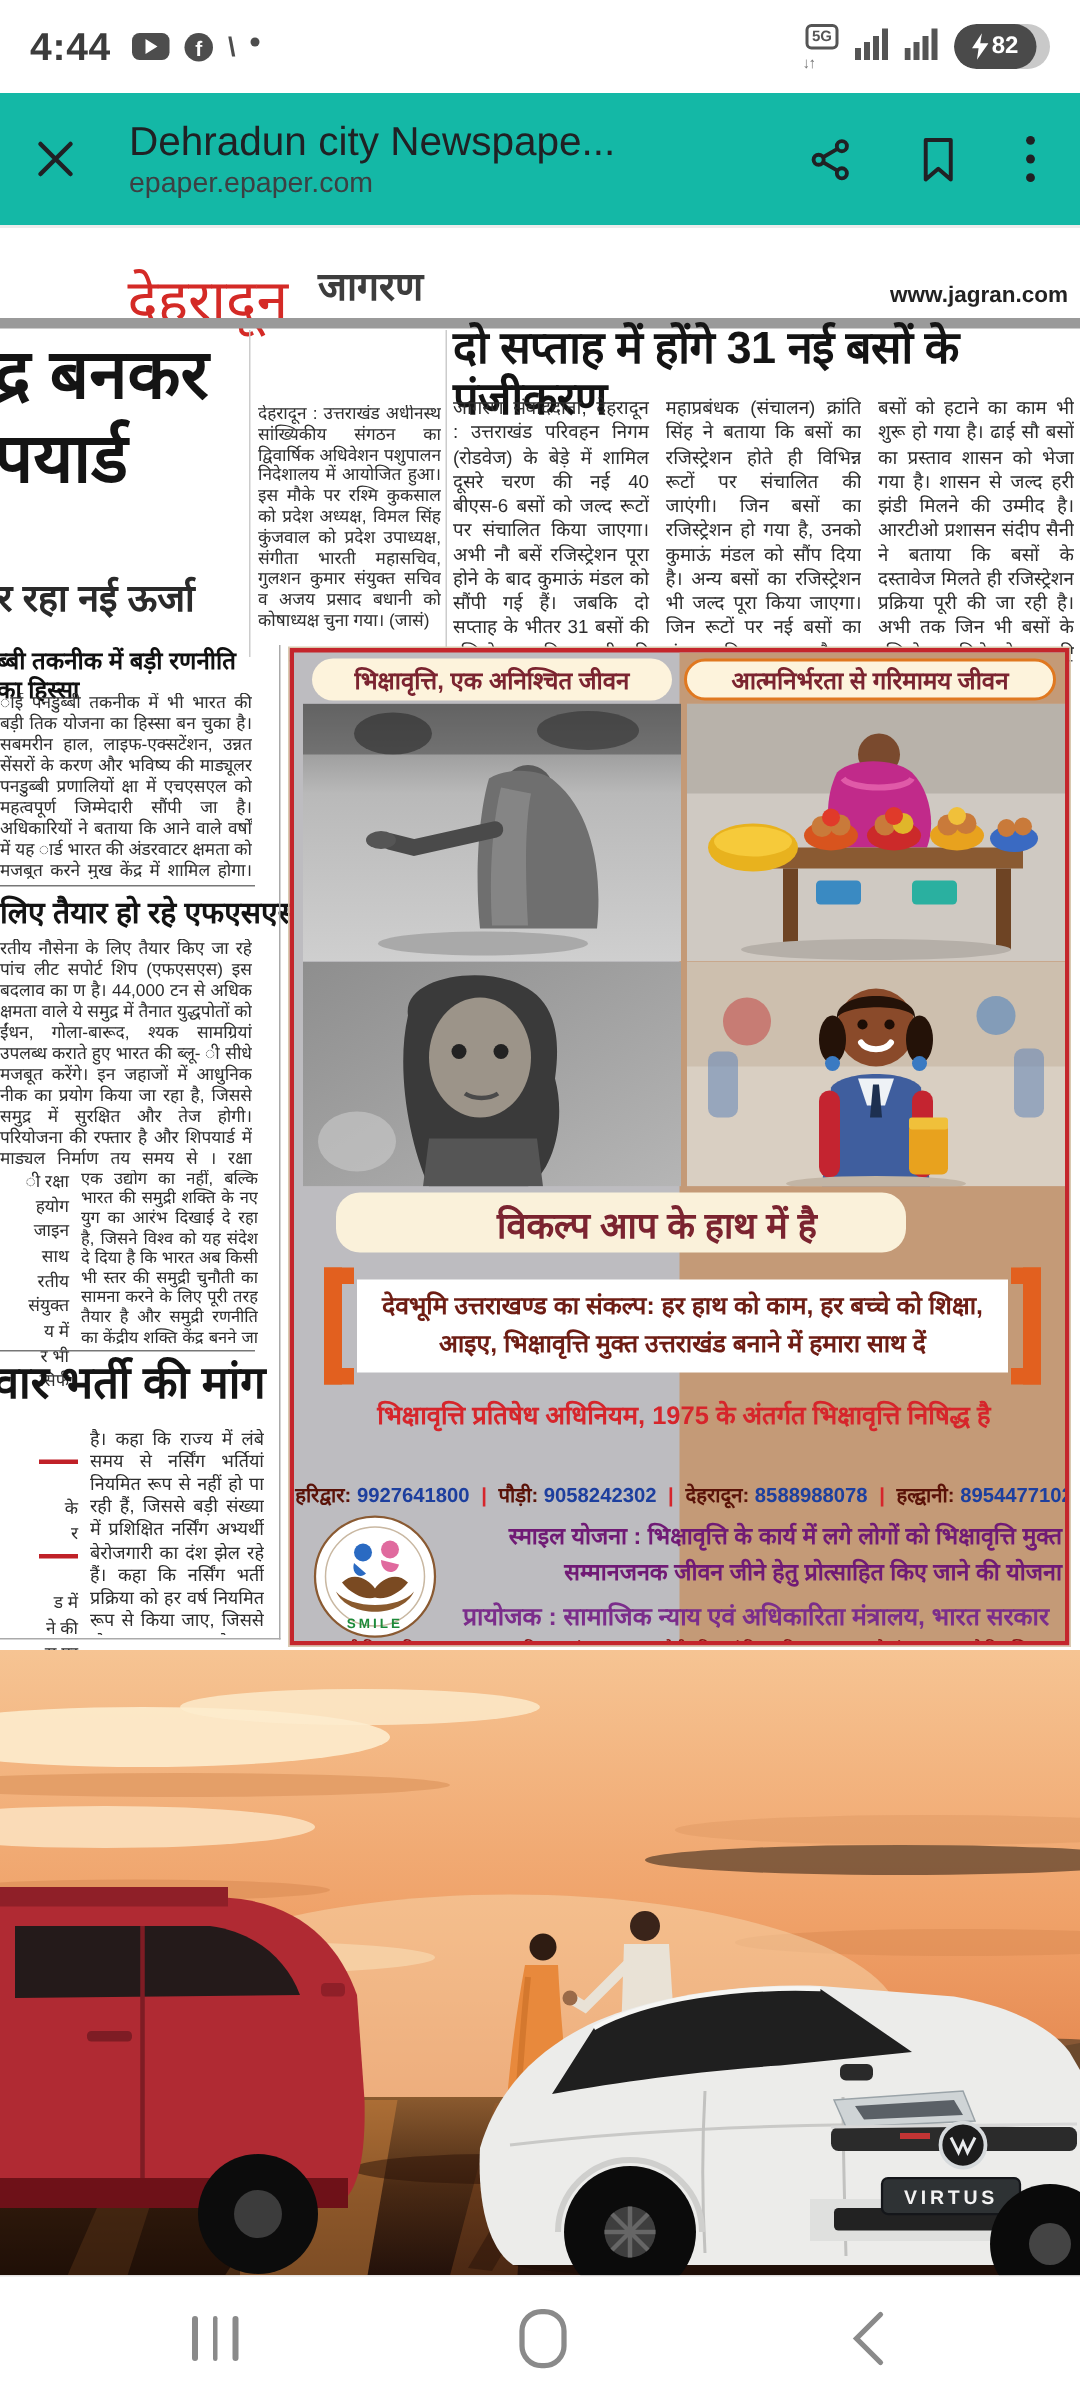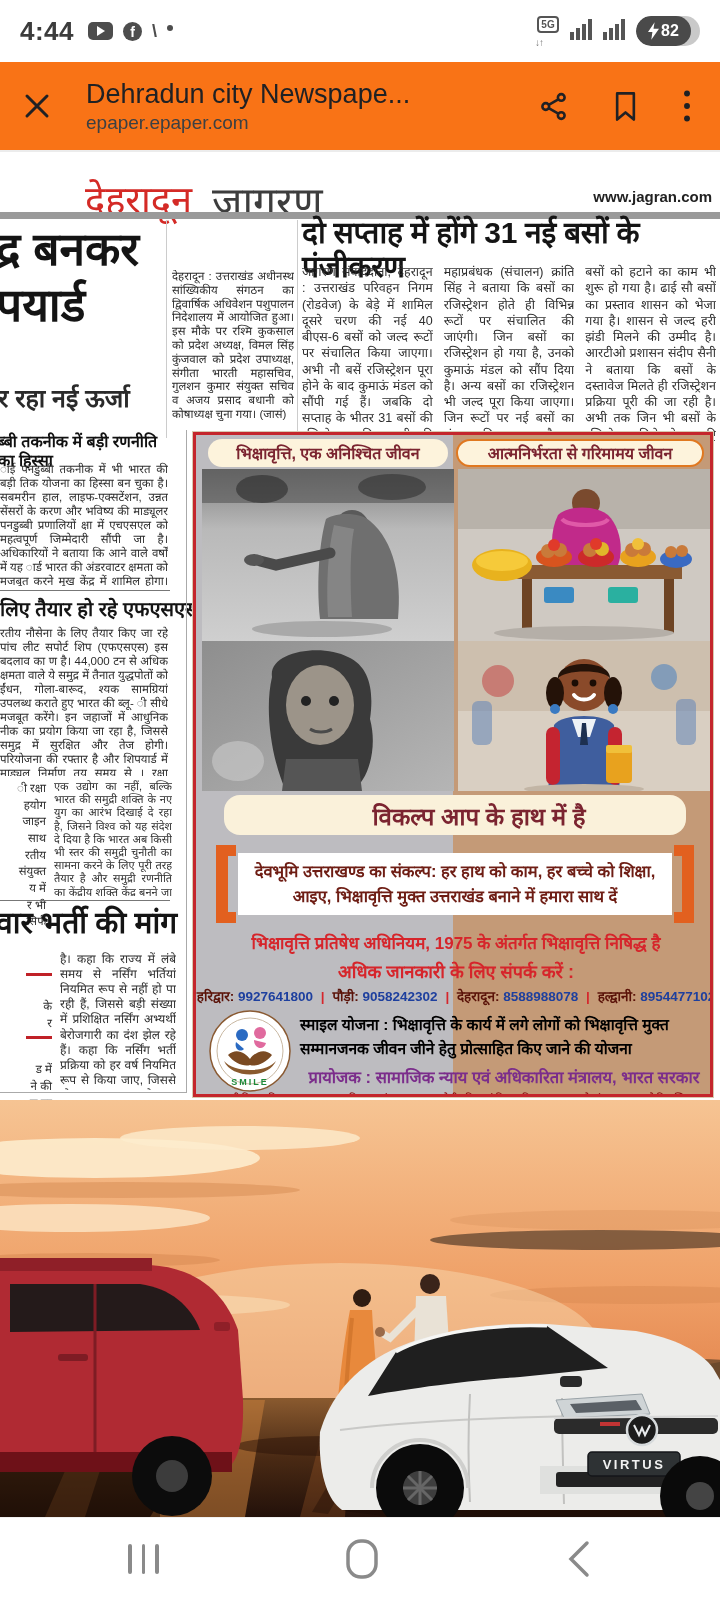--- a/index.html
+++ b/index.html
@@ -17,31 +17,31 @@
   .dot-ico{width:6px;height:6px;border-radius:50%;background:#4d4d4d;margin-top:-6px;}
   .sb-right{margin-left:auto;display:flex;gap:9px;}
   .fiveg{position:relative;width:26px;height:30px;}
   .fiveg .box{position:absolute;top:0;left:2px;width:22px;height:17px;border:2px solid #555;border-radius:4px;font-size:10px;font-weight:700;color:#555;display:flex;align-items:center;justify-content:center;}
   .fiveg .arr{position:absolute;bottom:-2px;left:0;font-size:10px;color:#777;letter-spacing:-1px;}
   .battery{position:relative;width:64px;height:30px;border-radius:15px;background:#c9c9c9;overflow:hidden;}
   .battery .fill{position:absolute;inset:0;width:55px;background:#4a4a4a;border-radius:15px;display:flex;align-items:center;justify-content:center;gap:2px;}
   .battery .pct{color:#fff;font-size:16px;font-weight:700;}
 
   
-  .chrome{position:absolute;top:62px;left:0;width:720px;height:88px;display:flex;align-items:center;padding:0 22px;background:#f97316;}
+  .chrome{position:absolute;top:62px;left:0;width:720px;height:88px;display:flex;align-items:center;padding:0 22px;background:#14b8a6;}
   .chrome-title-wrap{margin-left:34px;flex:1;min-width:0;}
   .chrome-title{font-size:27px;color:#202124;font-weight:500;white-space:nowrap;overflow:hidden;}
   .chrome-url{font-size:19px;color:#3c4043;margin-top:2px;}
   .chrome-icons{display:flex;align-items:center;gap:42px;margin-left:10px;padding-right:6px;}
   .chrome-divider{position:absolute;top:150px;left:0;width:720px;height:2px;background:#ececec;}
 
   
   .paper{position:absolute;top:152px;left:0;width:720px;height:948px;background:#fff;}
   .masthead-city{position:absolute;left:85px;top:20px;font-size:38px;font-weight:400;color:#d42a26;}
-  .masthead-name{position:absolute;left:212px;top:20px;font-size:41px;font-weight:400;color:#3d3d3d;}
+  .masthead-name{position:absolute;left:212px;top:20px;font-size:26px;font-weight:700;color:#3d3d3d;}
   .masthead-site{position:absolute;right:8px;top:36px;font-size:15px;font-weight:700;color:#222;}
   .masthead-rule{position:absolute;left:0;top:60px;width:720px;height:7px;background:#9a9a9a;}
 
   .hindi-body{color:#2e2e2e;text-align:justify;overflow:hidden;}
   .hl{color:#141414;font-weight:800;line-height:1.12;}
 
   
   .lc-h1{position:absolute;left:-4px;top:72px;font-size:46px;}
   .lc-h2{position:absolute;left:-4px;top:128px;font-size:46px;}
   .lc-sub{position:absolute;left:-2px;top:228px;font-size:25px;font-weight:600;color:#2a2a2a;}
@@ -73,33 +73,33 @@
   .bus-col{flex:1;font-size:12.5px;line-height:1.3;height:172px;}
   .bus-rule{position:absolute;left:193px;top:288px;width:522px;height:1px;background:#555;}
 
   
   .ad{position:absolute;left:193px;top:432px;width:520px;height:665px;border:3px solid #c4262c;outline:1px solid #d9c9b0;background:#bdbcc0;overflow:hidden;}
   .ad-bg-right{position:absolute;right:0;top:0;width:50%;height:100%;background:#c49a77;}
   .ad-banner{position:absolute;top:4px;height:28px;background:#fdf3dc;border-radius:14px;display:flex;align-items:center;justify-content:center;font-weight:800;color:#7b2430;font-size:16px;}
   .ad-banner.left{left:12px;width:240px;}
   .ad-banner.right{left:260px;width:248px;border:2px solid #e07820;}
   .ad-img{position:absolute;overflow:hidden;}
-  .choice-banner{position:absolute;left:28px;top:360px;width:462px;height:40px;background:#faf1da;border-radius:16px;display:flex;align-items:center;justify-content:center;font-size:24px;font-weight:800;color:#7b2430;padding-left:48px;}
+  .choice-banner{position:absolute;left:28px;top:360px;width:380px;height:40px;background:#faf1da;border-radius:16px;display:flex;align-items:center;justify-content:center;font-size:24px;font-weight:800;color:#7b2430;padding-left:48px;}
   .pledge-wrap{position:absolute;left:20px;top:410px;width:478px;height:78px;}
   .bracket{position:absolute;top:0;width:20px;height:78px;}
   .bracket.l{left:0;border-left:12px solid #e2601f;border-top:11px solid #e2601f;border-bottom:11px solid #e2601f;}
   .bracket.r{right:0;border-right:12px solid #e2601f;border-top:11px solid #e2601f;border-bottom:11px solid #e2601f;}
   .pledge-box{position:absolute;left:22px;top:8px;width:434px;height:62px;background:#fff;display:flex;align-items:center;justify-content:center;text-align:center;font-size:16.5px;font-weight:800;color:#6e1d14;line-height:1.5;padding:0 8px;}
   .act-line{position:absolute;left:0;top:496px;width:520px;text-align:center;font-size:17px;font-weight:800;color:#d6252b;}
   .contact-heading{position:absolute;left:0;top:524px;width:520px;text-align:center;font-size:18px;font-weight:800;color:#d6252b;}
   .phones{position:absolute;left:0;top:552px;width:520px;text-align:center;font-size:13.5px;font-weight:800;color:#5a1208;}
   .phones .num{color:#1d3f9e;}
   .phones .sep{color:#d6252b;padding:0 4px;}
   .smile{position:absolute;left:12px;top:574px;width:84px;height:84px;}
-  .scheme1{position:absolute;left:104px;top:578px;width:408px;text-align:left;font-size:15.5px;font-weight:800;color:#000000;line-height:1.55;}
+  .scheme1{position:absolute;left:104px;top:578px;width:408px;text-align:right;font-size:15.5px;font-weight:800;color:#701a75;line-height:1.55;}
   .sponsor{position:absolute;left:104px;top:630px;width:408px;text-align:center;font-size:16.5px;font-weight:800;color:#7b2d8b;}
   .ad-footer{position:absolute;left:4px;top:656px;width:512px;text-align:center;font-size:9.5px;font-weight:700;color:#8b1212;}
 
   
   .car-ad{position:absolute;left:0;top:1100px;width:720px;height:417px;}
   .navbar{position:absolute;left:0;top:1517px;width:720px;height:83px;background:#fff;display:flex;align-items:center;justify-content:space-between;padding:0 128px;border-top:1px solid #f0f0f0;}
   .recents{display:flex;gap:10px;}
   .recents span{display:block;width:3.5px;height:30px;background:#8a8a8a;border-radius:2px;}
 </style>
 </head>
@@ -344,21 +344,20 @@
 
     <div class="choice-banner">विकल्प आप के हाथ में है</div>
 
     <div class="pledge-wrap">
       <div class="bracket l"></div>
       <div class="bracket r"></div>
       <div class="pledge-box">देवभूमि उत्तराखण्ड का संकल्प: हर हाथ को काम, हर बच्चे को शिक्षा, आइए, भिक्षावृत्ति मुक्त उत्तराखंड बनाने में हमारा साथ दें</div>
     </div>
 
     <div class="act-line">भिक्षावृत्ति प्रतिषेध अधिनियम, 1975 के अंतर्गत भिक्षावृत्ति निषिद्ध है</div>
-    <div class="contact-heading">अधिक जानकारी के लिए संपर्क करें :</div>
 
     <div class="phones">
       <span>हरिद्वार:</span>
       <span class="num">9927641800</span>
       <span class="sep">|</span>
       <span>पौड़ी:</span>
       <span class="num">9058242302</span>
       <span class="sep">|</span>
       <span>देहरादून:</span>
       <span class="num">8588988078</span>

